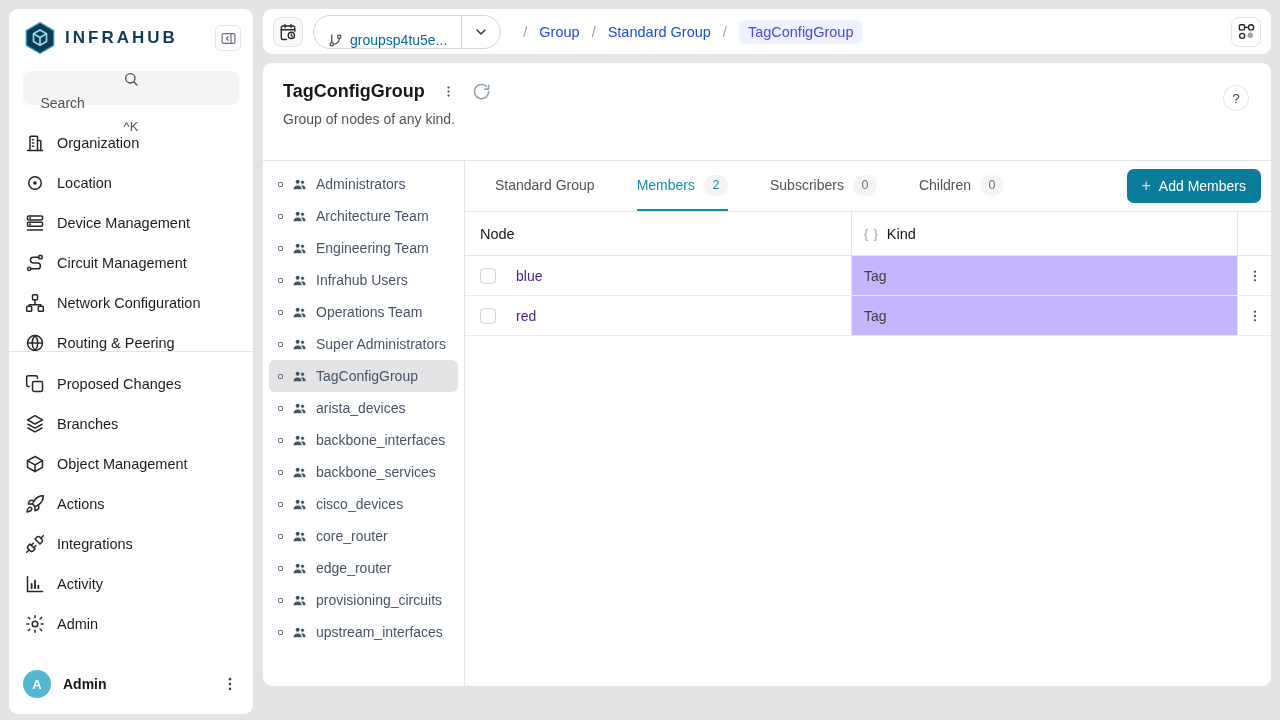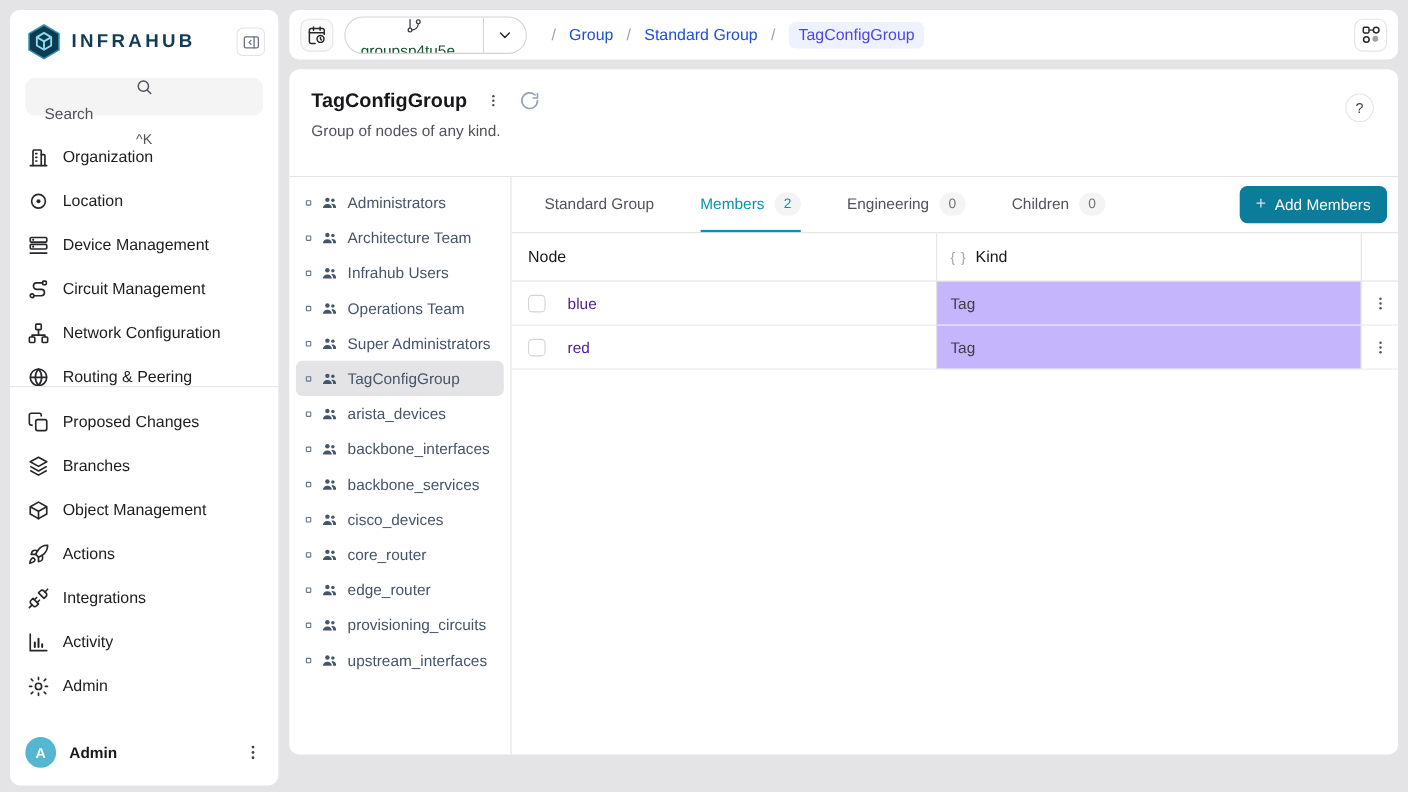--- a/index.html
+++ b/index.html
@@ -30,21 +30,21 @@
   .sb-divider { border-top:1px solid #e4e4e7; }
   .user-row { margin-top:auto; display:flex; align-items:center; padding:12px 14px 16px 14px; cursor:pointer; }
   .avatar { width:28px; height:28px; border-radius:50%; background:#54b7d2; color:#fff; font-weight:700; font-size:13px; display:flex; align-items:center; justify-content:center; }
   .user-name { margin-left:12px; font-weight:600; font-size:14px; }
   .kebab { color:#3f3f46; display:flex; align-items:center; justify-content:center; cursor:pointer; background:none; border:none; }
 
   
   .topbar { position:absolute; left:262px; top:8px; width:1010px; height:47px; display:flex; align-items:center; padding:0 10px; gap:10px; }
   .icon-btn { width:30px; height:30px; border:1px solid #e4e4e7; border-radius:8px; background:#fafafa; display:flex; align-items:center; justify-content:center; color:#27272a; cursor:pointer; }
   .branch-pill { height:34px; border:1px solid #d4d4d8; border-radius:17px; display:flex; align-items:stretch; overflow:hidden; background:#fff; }
-  .branch-main { display:flex; align-items:center; gap:7px; padding:0 14px; color:#14532d; cursor:pointer;flex-direction:column; }
+  .branch-main { display:flex; align-items:flex-end; gap:7px; padding:0 14px; color:#0369a1; cursor:pointer; }
   .branch-main .ic { color:#3f3f46; }
   .branch-sep { width:1px; background:#d4d4d8; }
   .branch-caret { width:38px; display:flex; align-items:center; justify-content:center; color:#27272a; cursor:pointer; }
   .breadcrumb { display:flex; align-items:center; gap:12px; margin-left:12px; font-size:14.5px; }
   .crumb-sep { color:#a1a1aa; }
   .crumb { color:#1d4ed8; cursor:pointer; }
   .crumb-active { background:#eef2ff; color:#4f46e5; padding:4px 9px; border-radius:6px; cursor:pointer; }
   .schema-btn { margin-left:auto; background:#fff; }
 
   
@@ -442,20 +442,27 @@
           <svg class="ic" width="15" height="15">
             <use href="#i-users"></use>
           </svg>
           <span class="group-label">Architecture Team</span>
         </div>
       <div class="group-item">
           <span class="bullet"></span>
           <svg class="ic" width="15" height="15">
             <use href="#i-users"></use>
           </svg>
+          <span class="group-label">Engineering Team</span>
+        </div>
+      <div class="group-item">
+          <span class="bullet"></span>
+          <svg class="ic" width="15" height="15">
+            <use href="#i-users"></use>
+          </svg>
           <span class="group-label">Infrahub Users</span>
         </div>
       <div class="group-item">
           <span class="bullet"></span>
           <svg class="ic" width="15" height="15">
             <use href="#i-users"></use>
           </svg>
           <span class="group-label">Operations Team</span>
         </div>
       <div class="group-item">
@@ -533,21 +540,21 @@
     <div class="content-panel">
       <div class="tabs-row">
         <div class="tab">
           <span>Standard Group</span>
         </div>
         <div class="tab active">
           <span>Members</span>
           <span class="badge">2</span>
         </div>
         <div class="tab">
-          <span>Engineering</span>
+          <span>Subscribers</span>
           <span class="badge">0</span>
         </div>
         <div class="tab">
           <span>Children</span>
           <span class="badge">0</span>
         </div>
         <button class="add-btn">
           <span class="plus">+</span>
           <span>Add Members</span>
         </button>

